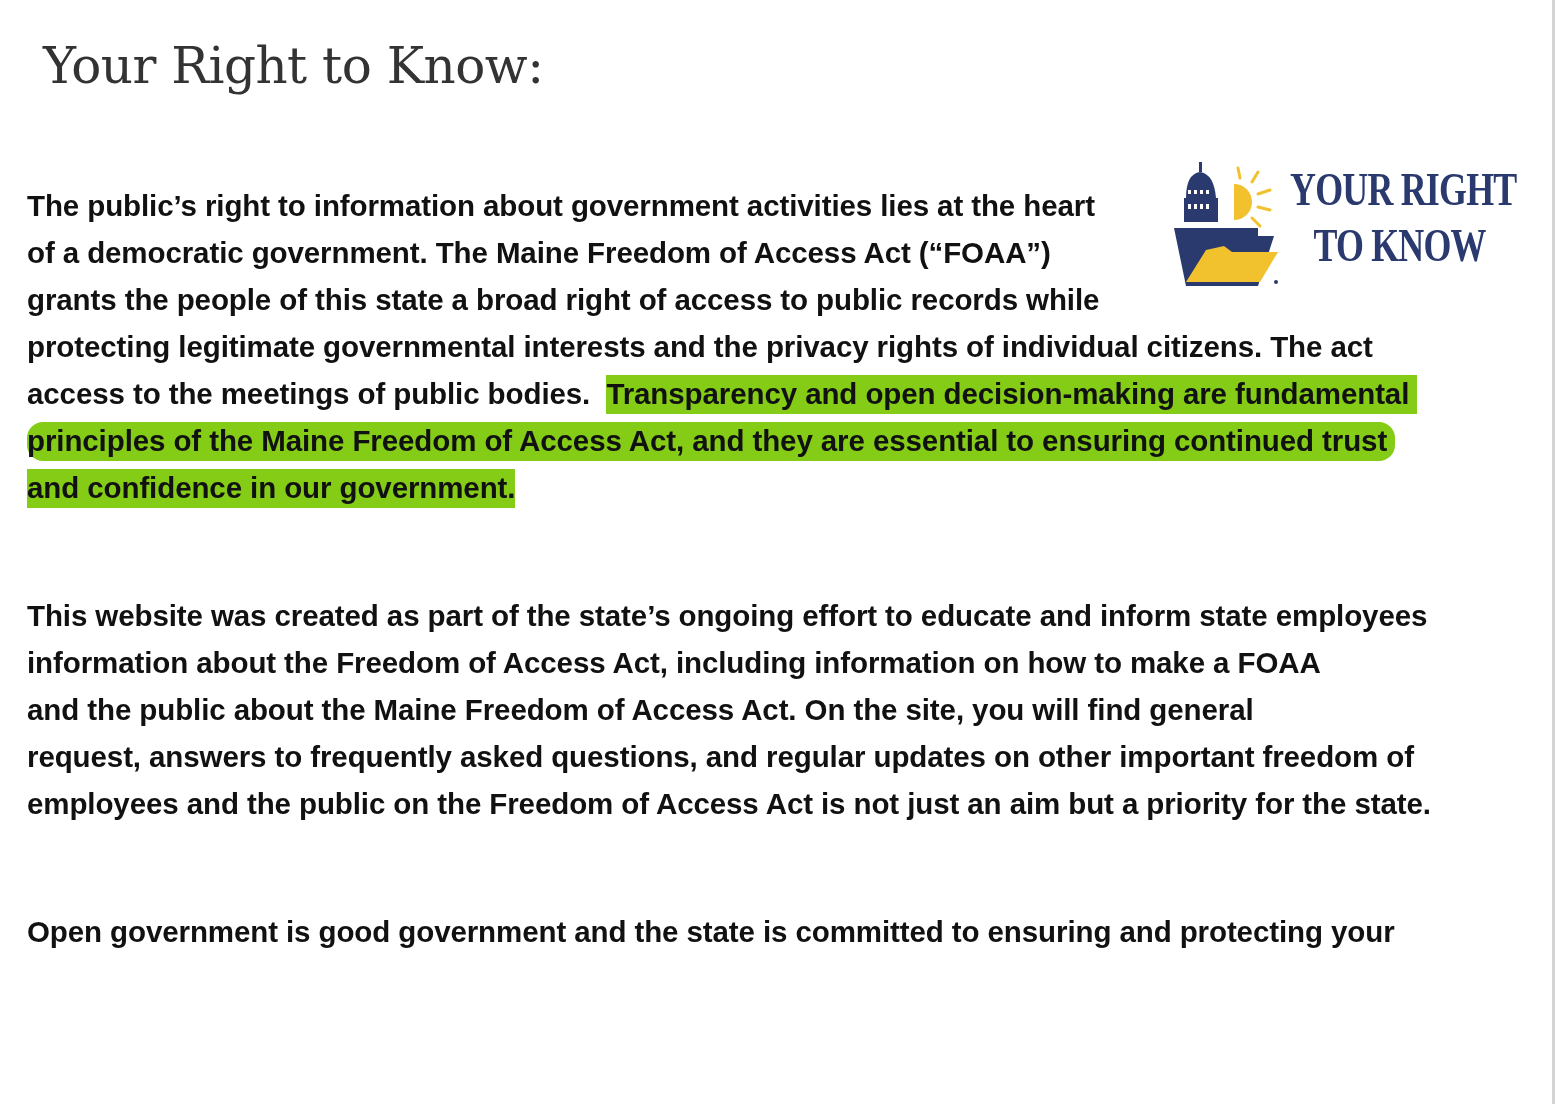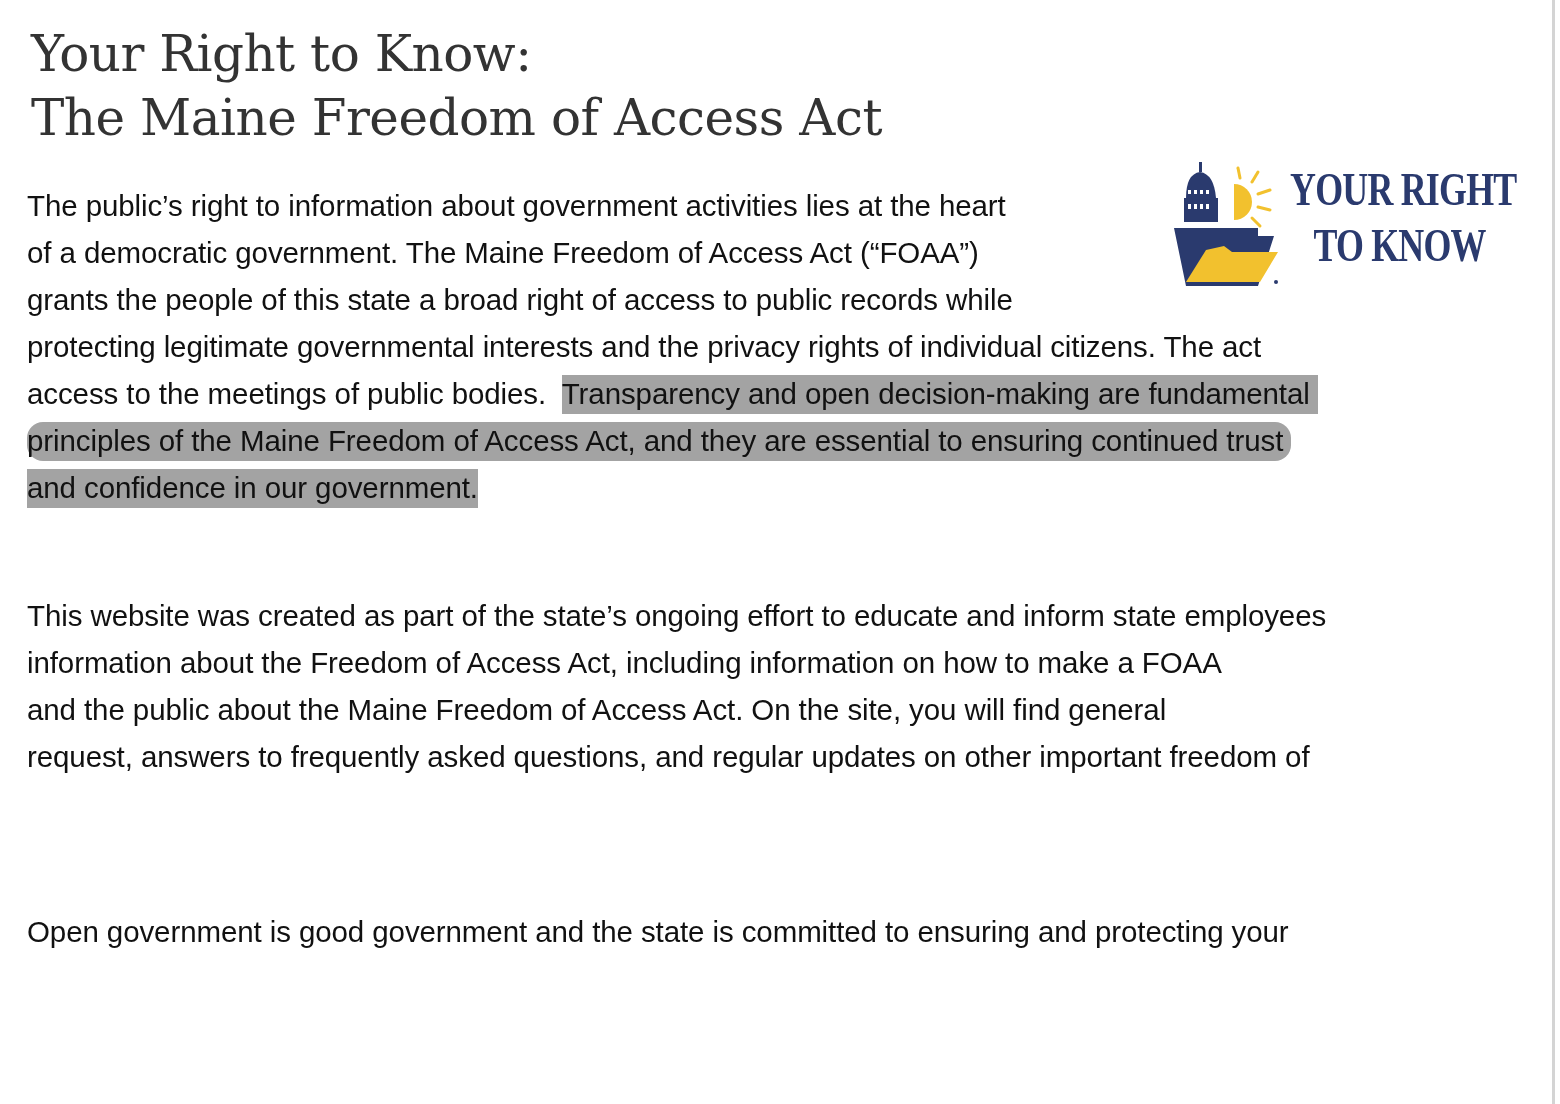--- a/index.html
+++ b/index.html
@@ -1,52 +1,51 @@
 <!DOCTYPE html>
 <html><head>
   <meta charset="utf-8">
   <style>
     html, body { margin: 0; padding: 0; background: #ffffff; }
     body { width: 1560px; height: 1104px; position: relative; overflow: hidden; }
     .page { position: absolute; left: 0; top: 0; width: 1555px; height: 1104px; background: #fff; border-right: 3px solid #d4d4d4; box-sizing: border-box; }
     h1.title {
-      position: absolute; left: 27px; top: 18px; margin: 4px;
+      position: absolute; left: 27px; top: 18px; margin: 16px;
       font-family: "DejaVu Serif", "Liberation Serif", serif;
       font-weight: normal; font-size: 50px; line-height: 64px; color: #333333;
       letter-spacing: -0.5px;
     }
     h1.title span { display: block; white-space: nowrap; }
     .body-text {
       font-family: "Liberation Sans", sans-serif; font-size: 29.5px; line-height: 47px; color: #111111;
       letter-spacing: -0.1px;
     }
     .para { position: absolute; left: 27px; margin: 0; }
-    .para .ln { display: block; white-space: nowrap; height: 47px; }
-    .hl { background: #a3a3a3; padding: 2px 0 4px 0; }
+    .para .ln { display: block; white-space: nowrap; height: 47px; font-weight: bold; }
+    .hl { background: #84cc16; padding: 2px 0 4px 0; }
     .p1 { top: 182px; }
     .p2 { top: 592px; }
     .p3 { top: 908px; text-align: center; }
     .logo { position: absolute; left: 1172px; top: 158px; width: 340px; height: 130px; }
     .logo-text {
       position: absolute; left: 118px; top: 4px;
       font-family: "Liberation Serif", "DejaVu Serif", serif; font-weight: bold;
       color: #2a3a6e; font-size: 46px; line-height: 56px; transform: scaleX(0.78); transform-origin: left top;
       white-space: nowrap; letter-spacing: -1px;
     }
     .logo-text span { display: block; }
     .logo-text .l2 { padding-left: 30px; }
   </style>
 </head>
 <body>
 
 <div class="page">
 
   <h1 class="title">
     <span>Your Right to Know:</span>
-    <span>The Maine Freedom of Access Act</span>
   </h1>
 
   <div class="logo">
     <svg width="120" height="130" viewBox="0 0 120 130" style="position:absolute;left:0;top:0;">
 
       <g stroke="#f2c12e" stroke-width="3" stroke-linecap="round">
         <line x1="66" y1="10" x2="68" y2="20"></line>
         <line x1="86" y1="14" x2="80" y2="24"></line>
         <line x1="98" y1="32" x2="86" y2="36"></line>
         <line x1="98" y1="52" x2="86" y2="49"></line>
@@ -88,19 +87,20 @@
     <span class="ln"><span style="white-space:pre;margin-top:14px;">access to the meetings of public bodies.  </span><span class="hl" style="white-space:pre;">Transparency and open decision-making are fundamental </span></span>
     <span class="ln"><span class="hl" style="white-space:pre;border-radius:16px;">principles of the Maine Freedom of Access Act, and they are essential to ensuring continued trust </span></span>
     <span class="ln"><span class="hl" style="white-space:pre;text-align:center;">and confidence in our government.</span></span>
   </div>
 
   <div class="para p2 body-text">
     <span class="ln">This website was created as part of the state’s ongoing effort to educate and inform state employees</span>
     <span class="ln">information about the Freedom of Access Act, including information on how to make a FOAA</span>
     <span class="ln">and the public about the Maine Freedom of Access Act.  On the site, you will find general</span>
     <span class="ln">request, answers to frequently asked questions, and regular updates on other important freedom of</span>
+    <span class="ln">employees and the public on the Freedom of Access Act is not just an aim but a priority for the state.</span>
   </div>
 
   <div class="para p3 body-text">
     <span class="ln">Open government is good government and the state is committed to ensuring and protecting your</span>
   </div>
 
 </div>
 
 </body></html>

